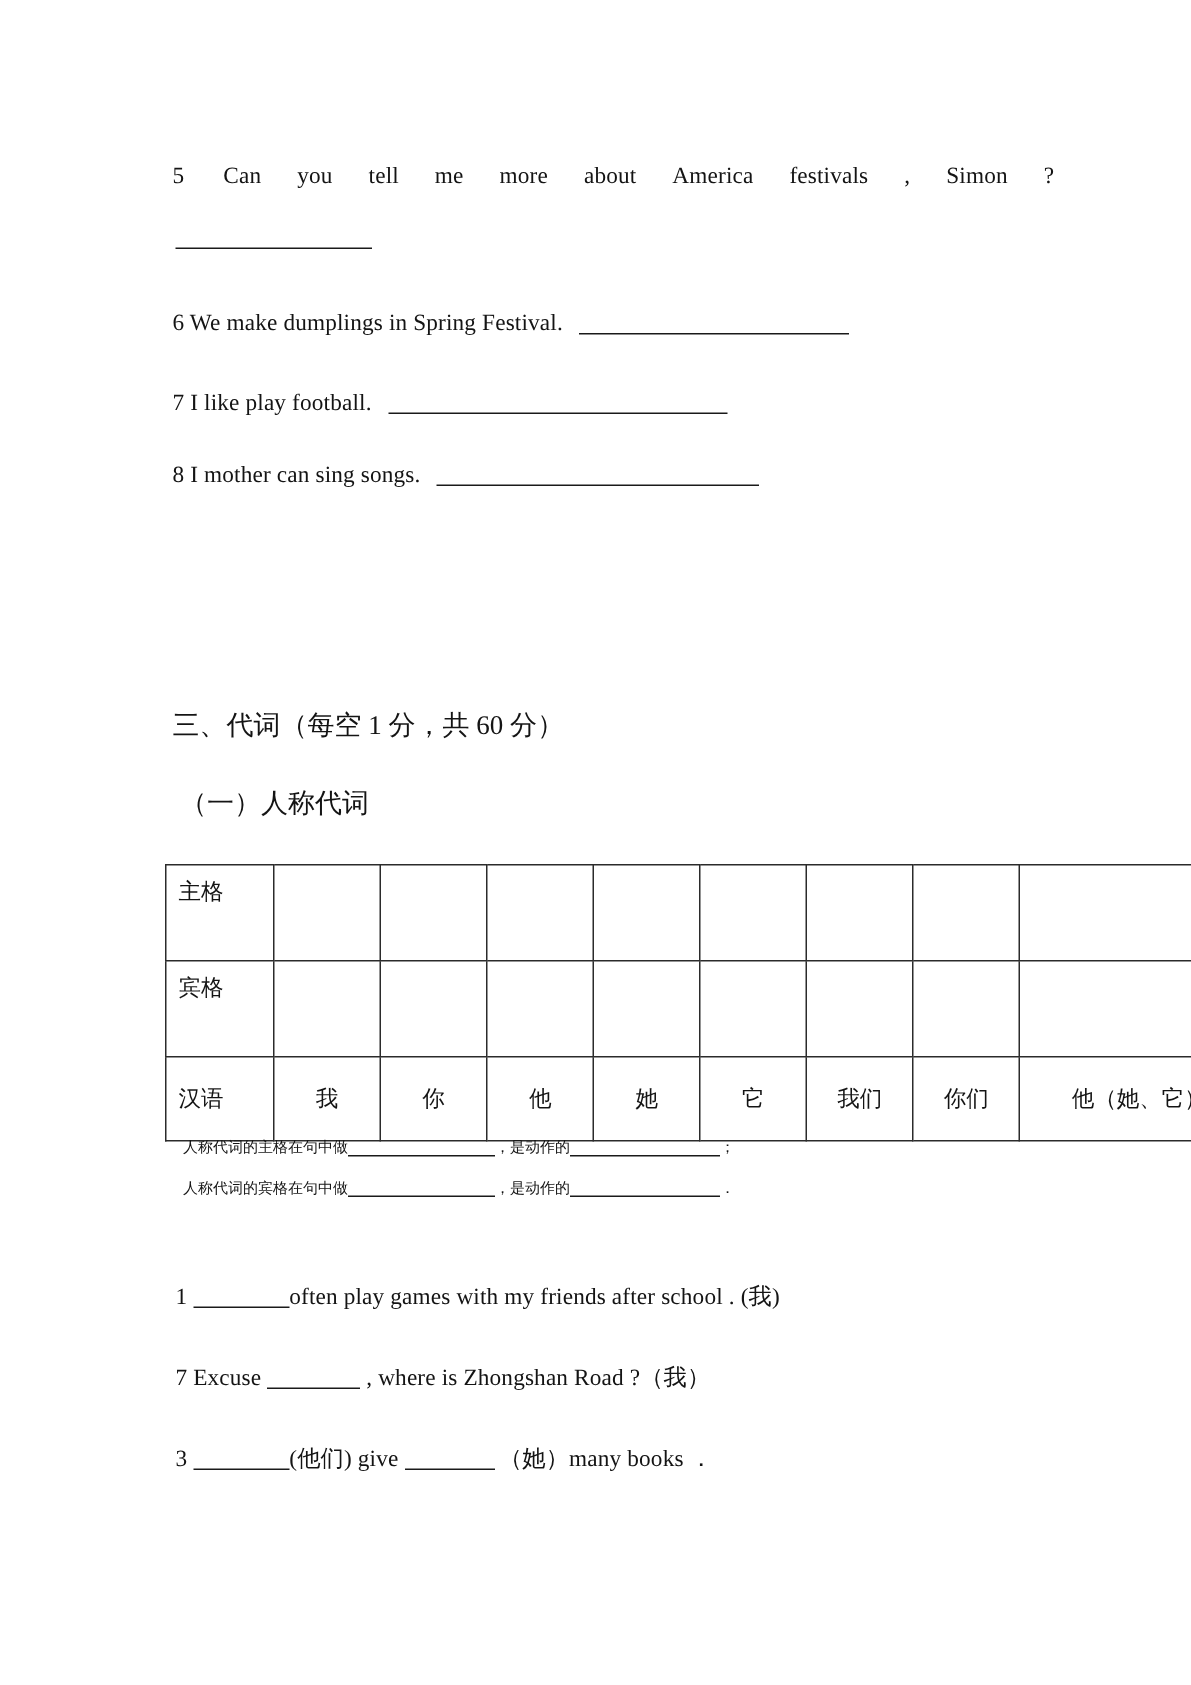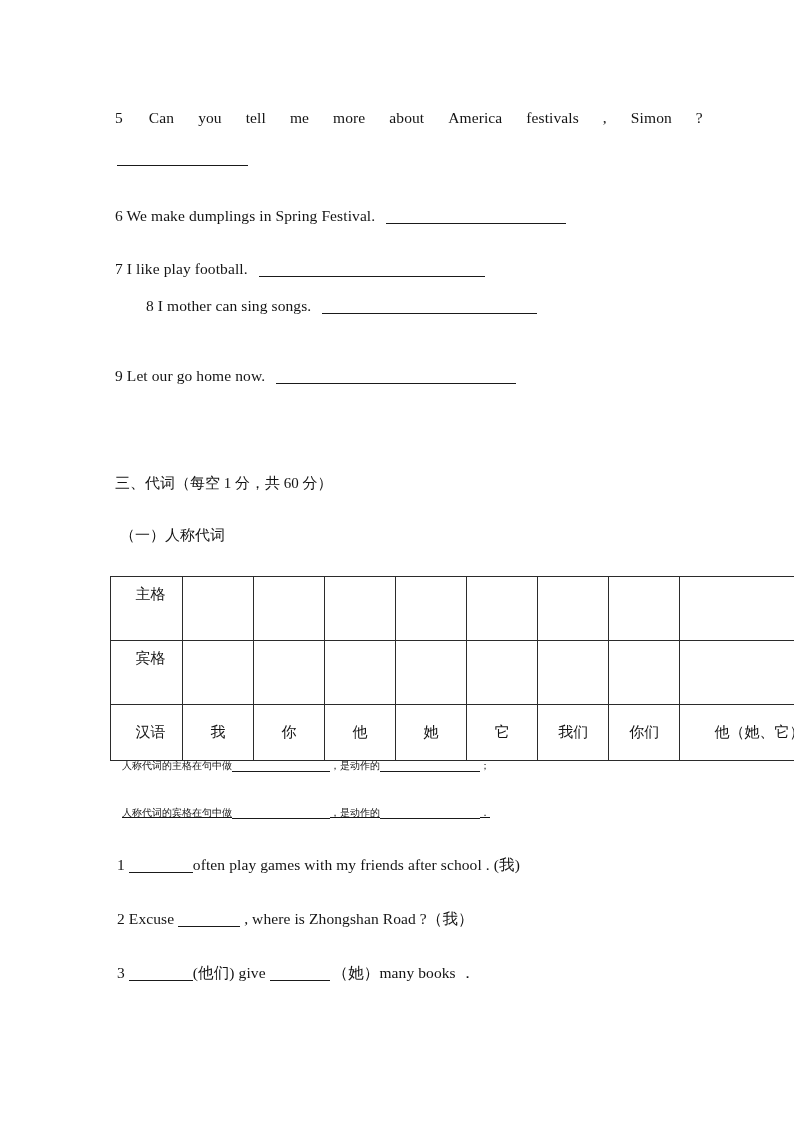--- a/index.html
+++ b/index.html
@@ -55,21 +55,21 @@
     left: 117px;
     border-bottom: 1.3px solid #1a1a1a;
     height: 0;
     width: 131px;
   }
 
   
   .cn {
     position: absolute;
     font-family: "Liberation Serif", "DejaVu Serif", serif;
-    font-size: 15px;
+    font-size: 18px;
     line-height: 22px;
     white-space: nowrap;
     color: #141414;
   }
   .cn-head { left: 115px; }
   .cn-sub  { left: 120px; }
   .cn-fill { left: 122px; font-size: 10px; }
 
   
   .pron-table {
@@ -86,21 +86,21 @@
     padding: 0 0 0 8px;
     font-size: 15px;
     font-family: "Liberation Serif", "DejaVu Serif", serif;
     color: #141414;
     vertical-align: middle;
     overflow: hidden;
     white-space: nowrap;
   }
   .pron-table td.lbl {
     width: 60px;
-    text-align: center;
+    text-align: left;
     vertical-align: top;
     padding-top: 8px;
   }
   .pron-table tr.row-han td.lbl {
     vertical-align: middle;
     padding-top: 0;
   }
   .pron-table td.c {
     width: 67px;
     text-align: center;
@@ -128,29 +128,25 @@
   <div class="qline" style="top:206px;">
     <span>6 We make dumplings in Spring Festival.</span>
     <span class="blank-rule" style="width:180px; margin-left:7px;"></span>
   </div>
 
   <div class="qline" style="top:259px;">
     <span>7 I like play football.</span>
     <span class="blank-rule" style="width:226px; margin-left:7px;"></span>
   </div>
 
-  <div class="qline" style="top:296px;margin-left:31px;">
+  <div class="qline" style="top:307px;">
     <span>8 I mother can sing songs.</span>
     <span class="blank-rule" style="width:215px; margin-left:7px;"></span>
   </div>
 
-  <div class="qline" style="top:366px;">
-    <span>9 Let our go home now.</span>
-    <span class="blank-rule" style="width:240px; margin-left:7px;"></span>
-  </div>
 
 
   <div class="cn cn-head" style="top:472px;">三、代词（每空 1 分，共 60 分）</div>
 
   <div class="cn cn-sub" style="top:524px;">（一）人称代词</div>
 
   <table class="pron-table">
     <tbody>
         <tr class="row-blank">
       <td class="lbl">主格</td>
@@ -185,29 +181,29 @@
       <td class="c">你们</td>
       <td class="c-last">他（她、它）</td>
     </tr>
   </tbody>
     </table>
 
   <div class="cn cn-fill" style="top:755px;">
     <span>人称代词的主格在句中做</span><span class="blank-rule" style="width:98px;"></span><span>，是动作的</span><span class="blank-rule" style="width:100px;"></span><span>；</span>
   </div>
 
-  <div class="cn cn-fill" style="top:802px;text-decoration:underline;">
+  <div class="cn cn-fill" style="top:782px;">
     <span>人称代词的宾格在句中做</span><span class="blank-rule" style="width:98px;"></span><span>，是动作的</span><span class="blank-rule" style="width:100px;"></span><span>．</span>
   </div>
 
   <div class="qline" style="top:855px; left:117px;">
     <span>1 </span><span class="blank-rule" style="width:64px;"></span><span>often play games with my friends after school . (我)</span>
   </div>
 
   <div class="qline" style="top:909px; left:117px;">
-    <span>2 Excuse </span><span class="blank-rule" style="width:62px;"></span><span style="display:inline-block;width:4px"></span><span>, where is Zhongshan Road ?（我）</span>
+    <span>7 Excuse </span><span class="blank-rule" style="width:62px;"></span><span style="display:inline-block;width:4px"></span><span>, where is Zhongshan Road ?（我）</span>
   </div>
 
   <div class="qline" style="top:963px; left:117px;">
     <span>3 </span><span class="blank-rule" style="width:64px;"></span><span>(他们) give </span><span class="blank-rule" style="width:60px;"></span><span style="display:inline-block;width:3px"></span><span>（她）many books ．</span>
   </div>
 
 </div>
 
 </body></html>

